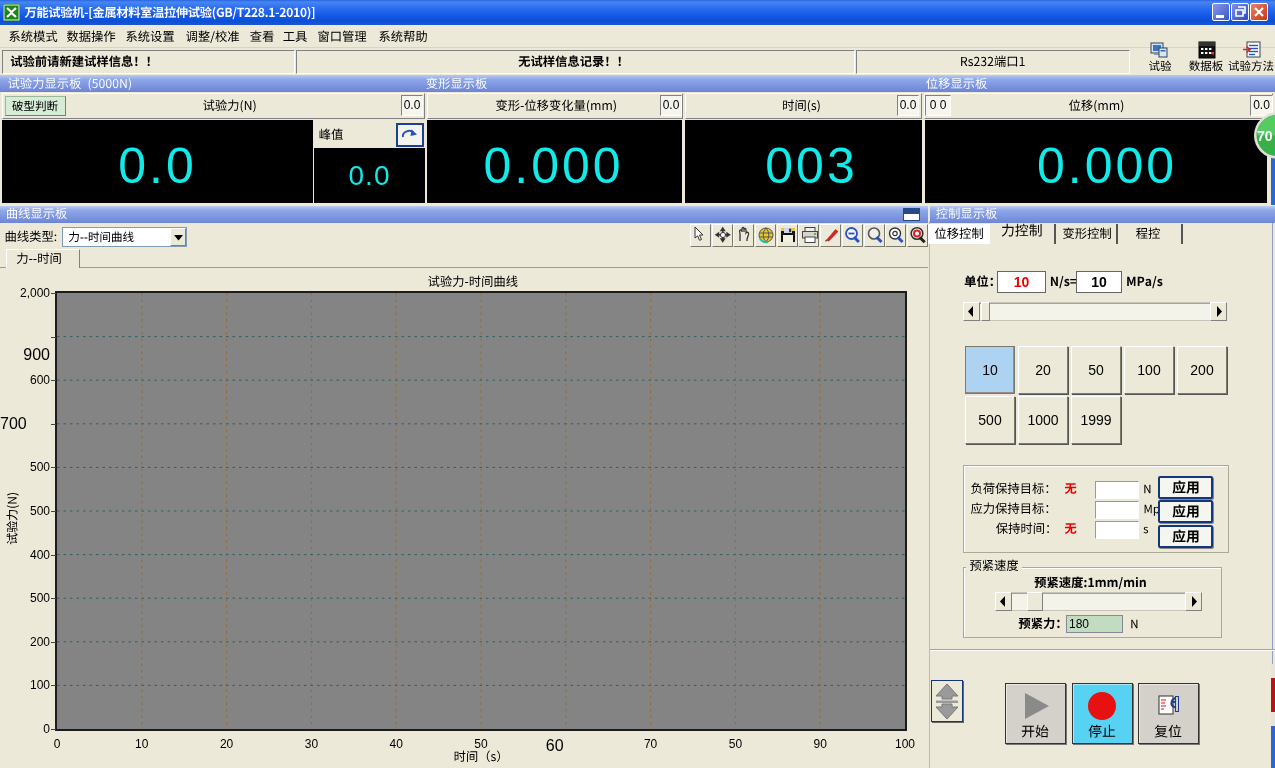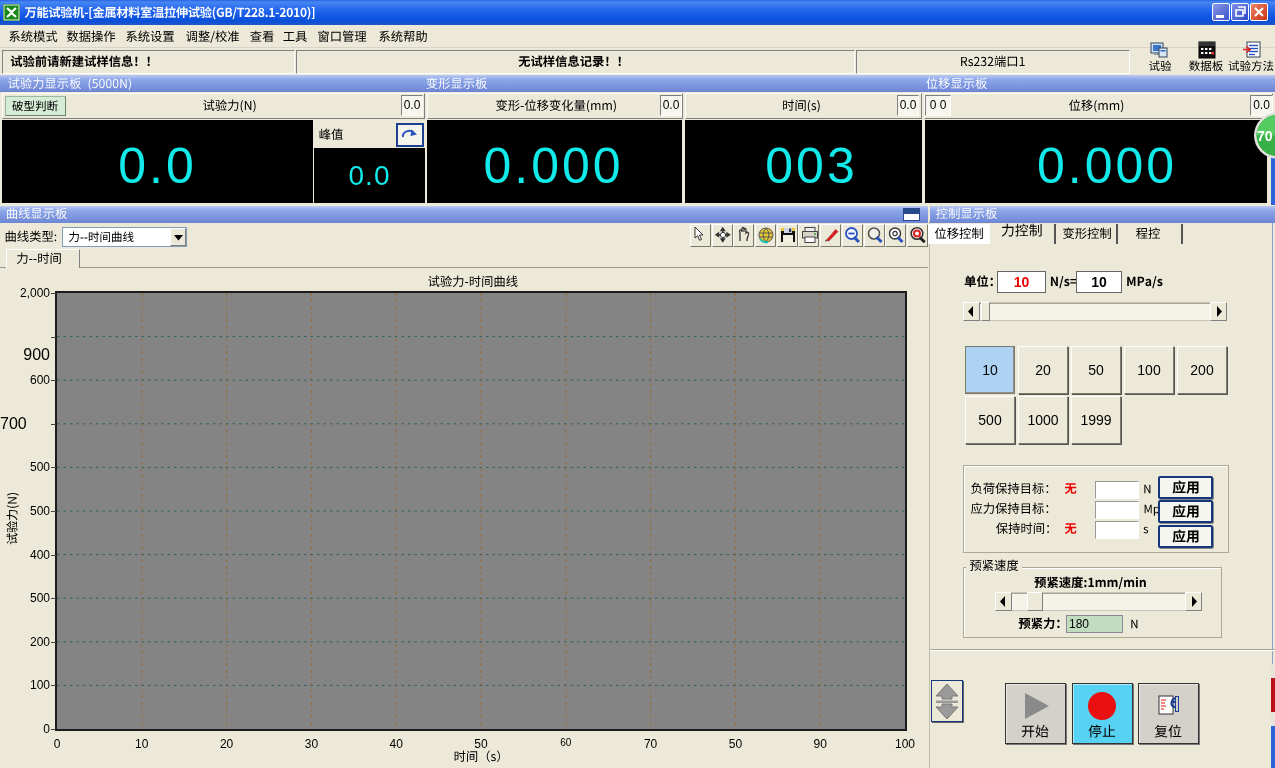--- a/index.html
+++ b/index.html
@@ -315,21 +315,21 @@
 <div class="a" style="left:0;top:679.4px;width:50px;text-align:right;font-size:12px;line-height:12px">100</div>
 <div class="a" style="left:51px;top:685.4px;width:5px;height:1px;background:#444"></div>
 <div class="a" style="left:0;top:723.0px;width:50px;text-align:right;font-size:12px;line-height:12px">0</div>
 <div class="a" style="left:51px;top:729.0px;width:5px;height:1px;background:#444"></div>
 <div class="a" style="left:37.0px;top:737px;width:40px;text-align:center;font-size:12px">0</div>
 <div class="a" style="left:121.8px;top:737px;width:40px;text-align:center;font-size:12px">10</div>
 <div class="a" style="left:206.6px;top:737px;width:40px;text-align:center;font-size:12px">20</div>
 <div class="a" style="left:291.4px;top:737px;width:40px;text-align:center;font-size:12px">30</div>
 <div class="a" style="left:376.2px;top:737px;width:40px;text-align:center;font-size:12px">40</div>
 <div class="a" style="left:461.0px;top:737px;width:40px;text-align:center;font-size:12px">50</div>
-<div class="a" style="left:545.8px;top:737px;width:40px;text-align:center;font-size:10px">60</div>
+<div class="a" style="left:545.8px;top:737px;width:40px;text-align:left;font-size:16px">60</div>
 <div class="a" style="left:630.6px;top:737px;width:40px;text-align:center;font-size:12px">70</div>
 <div class="a" style="left:715.4px;top:737px;width:40px;text-align:center;font-size:12px">50</div>
 <div class="a" style="left:800.2px;top:737px;width:40px;text-align:center;font-size:12px">90</div>
 <div class="a" style="left:885.0px;top:737px;width:40px;text-align:center;font-size:12px">100</div>
 <svg style="position:absolute;left:452.0px;top:749.2px;" width="60" height="16" viewBox="0 -12.61 60 16.90">
     <path d="M6.2 -5.9C6.9 -4.9 7.7 -3.5 8.2 -2.7L9 -3.2C8.6 -4 7.7 -5.3 7 -6.3ZM4.2 -5.2V-2.3H2V-5.2ZM4.2 -6.1H2V-8.9H4.2ZM1.1 -9.8V-0.3H2V-1.4H5.1V-9.8ZM9.9 -10.9V-8.3H5.7V-7.4H9.9V-0.4C9.9 -0.2 9.8 -0.1 9.6 -0.1C9.3 -0.1 8.3 -0.1 7.3 -0.1C7.4 0.2 7.6 0.6 7.7 0.9C9 0.9 9.8 0.9 10.3 0.7C10.7 0.6 10.9 0.3 10.9 -0.4V-7.4H12.5V-8.3H10.9V-10.9Z M14.2 -8V1H15.2V-8ZM14.4 -10.3C15 -9.7 15.7 -8.9 16 -8.4L16.8 -8.9C16.4 -9.4 15.7 -10.2 15.1 -10.8ZM17.9 -3.8H21V-2.1H17.9ZM17.9 -6.4H21V-4.7H17.9ZM17 -7.2V-1.3H22V-7.2ZM17.6 -10.2V-9.3H23.9V-0.1C23.9 0 23.8 0.1 23.6 0.1C23.5 0.1 22.9 0.1 22.4 0.1C22.5 0.3 22.7 0.7 22.7 1C23.5 1 24.1 1 24.4 0.8C24.8 0.7 24.9 0.4 24.9 -0.1V-10.2Z M35 -4.9C35 -2.4 36.1 -0.3 37.6 1.2L38.4 0.8C36.9 -0.7 36 -2.6 36 -4.9C36 -7.3 36.9 -9.2 38.4 -10.7L37.6 -11.1C36.1 -9.5 35 -7.5 35 -4.9Z M42 0.2C43.7 0.2 44.6 -0.8 44.6 -1.9C44.6 -3.3 43.5 -3.7 42.5 -4.1C41.7 -4.4 40.9 -4.6 40.9 -5.3C40.9 -5.8 41.4 -6.3 42.2 -6.3C42.9 -6.3 43.4 -6 43.8 -5.7L44.4 -6.4C43.9 -6.9 43.1 -7.2 42.2 -7.2C40.7 -7.2 39.8 -6.4 39.8 -5.2C39.8 -4 40.9 -3.6 41.9 -3.2C42.6 -2.9 43.5 -2.6 43.5 -1.9C43.5 -1.2 43 -0.8 42.1 -0.8C41.2 -0.8 40.6 -1.1 40 -1.6L39.4 -0.8C40.1 -0.2 41 0.2 42 0.2Z M49 -4.9C49 -7.5 48 -9.5 46.5 -11.1L45.7 -10.7C47.2 -9.2 48.1 -7.3 48.1 -4.9C48.1 -2.6 47.2 -0.7 45.7 0.8L46.5 1.2C48 -0.3 49 -2.4 49 -4.9Z" fill="#000"></path>
   </svg>
 <svg class="a" style="left:5px;top:491.6px" width="15" height="54" viewBox="0 0 15 54">
     <g transform="translate(11.6 52.8) rotate(-90)">
       <path d="M1.4 -9.3C2.1 -8.8 2.8 -8 3.2 -7.5L3.8 -8.1C3.4 -8.6 2.7 -9.3 2 -9.9ZM9.3 -9.6C9.8 -9 10.4 -8.3 10.6 -7.8L11.3 -8.3C11 -8.7 10.5 -9.4 9.9 -9.9ZM0.6 -6.3V-5.4H2.3V-1.1C2.3 -0.6 1.9 -0.3 1.7 -0.1C1.8 0 2.1 0.4 2.1 0.6C2.3 0.4 2.7 0.2 4.7 -1.2C4.6 -1.3 4.5 -1.7 4.5 -1.9L3.1 -1.1V-6.3ZM8.1 -10 8.1 -7.6H4.2V-6.7H8.2C8.4 -2.2 8.9 0.9 10.4 0.9C10.9 0.9 11.4 0.4 11.6 -1.6C11.4 -1.7 11.1 -1.9 10.9 -2.1C10.8 -0.9 10.7 -0.3 10.5 -0.3C9.7 -0.3 9.2 -3 9 -6.7H11.5V-7.6H9C9 -8.4 9 -9.2 9 -10ZM4.3 -0.7 4.6 0.1C5.6 -0.2 6.9 -0.6 8.1 -0.9L8 -1.7L6.6 -1.3V-4.1H7.8V-5H4.5V-4.1H5.8V-1.1Z M12.4 -1.8 12.6 -1C13.5 -1.3 14.6 -1.6 15.6 -1.9L15.6 -2.6C14.4 -2.3 13.2 -2 12.4 -1.8ZM18.4 -6.4V-5.6H22V-6.4ZM17.6 -4.3C18 -3.4 18.3 -2.2 18.4 -1.5L19.1 -1.7C19 -2.4 18.7 -3.6 18.3 -4.5ZM19.7 -4.6C19.9 -3.7 20.1 -2.5 20.2 -1.8L21 -1.9C20.9 -2.7 20.7 -3.8 20.4 -4.8ZM13.3 -7.9C13.2 -6.6 13.1 -4.8 12.9 -3.7H16.1C16 -1.3 15.8 -0.3 15.5 -0C15.4 0.1 15.3 0.1 15.1 0.1C14.9 0.1 14.3 0.1 13.7 0C13.9 0.3 14 0.6 14 0.8C14.6 0.8 15.1 0.9 15.4 0.8C15.8 0.8 16 0.7 16.2 0.5C16.6 0.1 16.8 -1 16.9 -4.1C17 -4.2 17 -4.5 17 -4.5L16.2 -4.5H16C16.2 -5.8 16.3 -7.9 16.5 -9.5H12.8V-8.8H15.6C15.5 -7.3 15.4 -5.6 15.2 -4.5H13.8C13.9 -5.5 14 -6.8 14.1 -7.8ZM20 -10.2C19.3 -8.5 17.9 -7 16.5 -6.1C16.7 -5.9 16.9 -5.6 17 -5.4C18.2 -6.2 19.3 -7.3 20.1 -8.6C20.9 -7.5 22.1 -6.2 23.2 -5.4C23.3 -5.7 23.5 -6 23.7 -6.2C22.6 -7 21.3 -8.2 20.5 -9.4L20.8 -9.9ZM17.2 -0.4V0.4H23.3V-0.4H21.5C22.1 -1.5 22.8 -3.1 23.3 -4.4L22.4 -4.6C22 -3.3 21.3 -1.5 20.7 -0.4Z M28.9 -10.1V-8V-7.5H25V-6.5H28.9C28.7 -4.3 27.9 -1.6 24.6 0.3C24.9 0.5 25.2 0.8 25.3 1C28.8 -1.1 29.6 -4 29.8 -6.5H33.9C33.7 -2.3 33.4 -0.6 33 -0.2C32.8 -0 32.7 0 32.4 0C32.1 0 31.4 -0 30.5 -0.1C30.7 0.2 30.8 0.6 30.9 0.8C31.6 0.9 32.4 0.9 32.8 0.9C33.2 0.8 33.5 0.7 33.8 0.4C34.3 -0.2 34.6 -2 34.9 -7C34.9 -7.1 34.9 -7.5 34.9 -7.5H29.9V-8V-10.1Z M38.9 2.4 39.5 2.1C38.5 0.3 38 -1.7 38 -3.7C38 -5.8 38.5 -7.8 39.5 -9.5L38.9 -9.8C37.8 -8 37.1 -6.1 37.1 -3.7C37.1 -1.4 37.8 0.6 38.9 2.4Z M41.3 0H42.3V-4.6C42.3 -5.5 42.2 -6.5 42.2 -7.4H42.2L43.2 -5.6L46.4 0H47.5V-8.8H46.5V-4.2C46.5 -3.3 46.5 -2.3 46.6 -1.4H46.6L45.6 -3.3L42.4 -8.8H41.3Z M49.9 2.4C51 0.6 51.7 -1.4 51.7 -3.7C51.7 -6.1 51 -8 49.9 -9.8L49.2 -9.5C50.3 -7.8 50.8 -5.8 50.8 -3.7C50.8 -1.7 50.3 0.3 49.2 2.1Z" fill="#000"></path>

